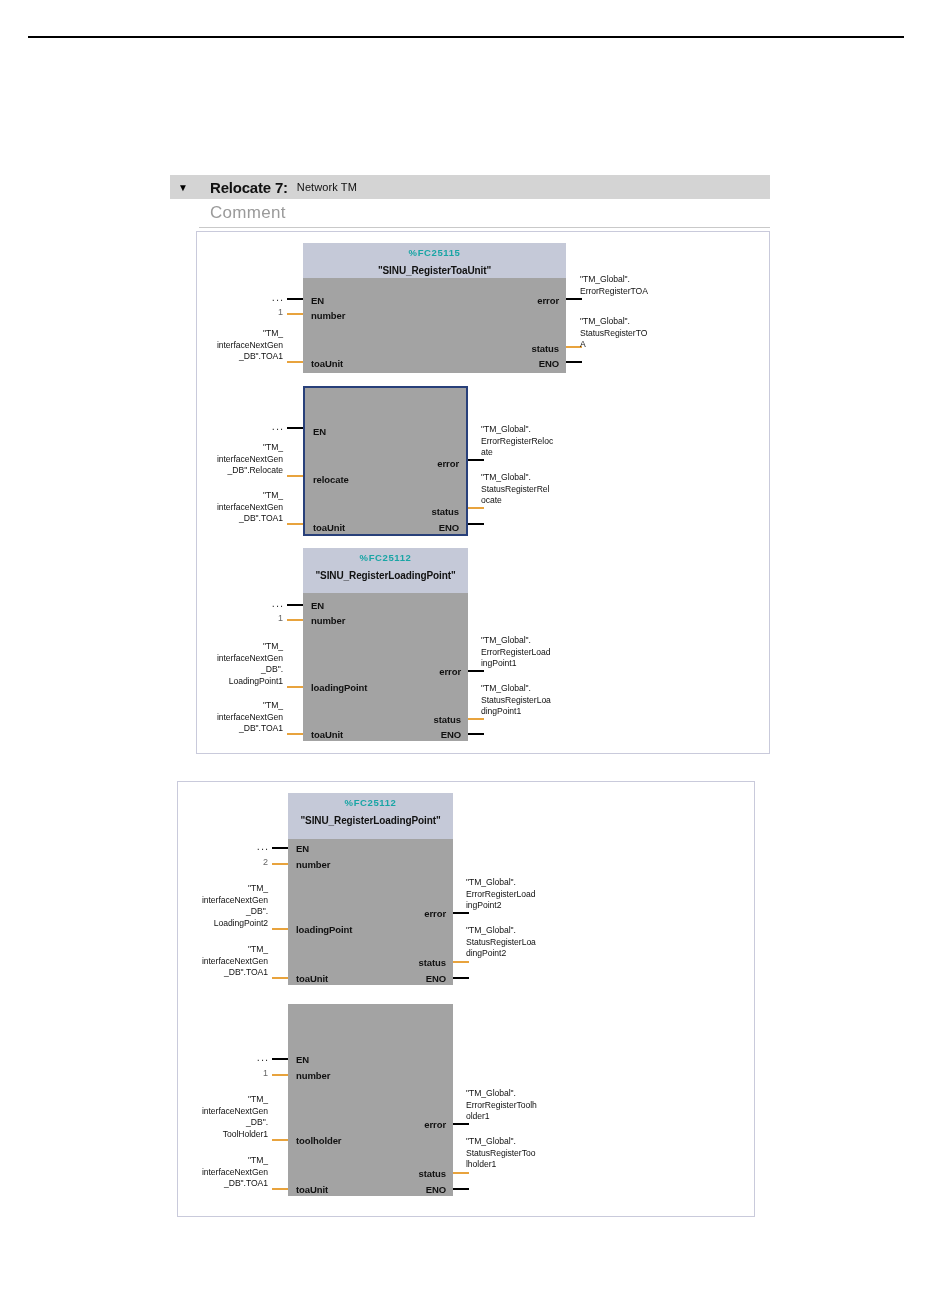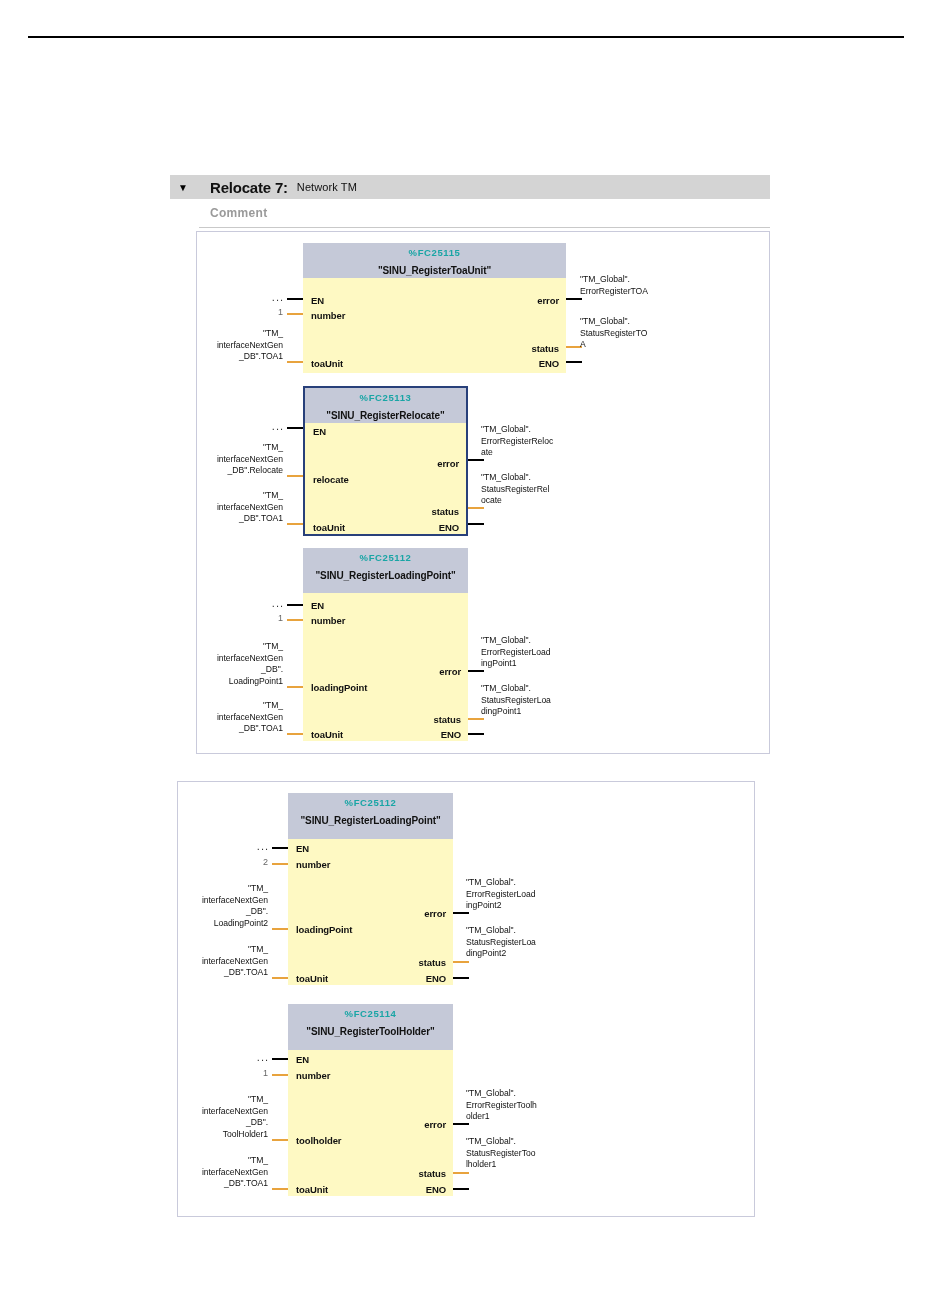--- a/index.html
+++ b/index.html
@@ -21,29 +21,29 @@
     font-size:10px;color:#000;
   }
   .net-title{font-size:15px;font-weight:bold;color:#111;letter-spacing:-.2px;padding-left:14px;}
   .net-subtitle{font-size:11px;color:#111;padding-left:9px;letter-spacing:.1px;}
 
   .net-comment{
     position:absolute;left:199px;top:199px;width:571px;height:28px;
     background:#fff;display:flex;align-items:center;
     border-bottom:1px solid #c9c9c9;
   }
-  .net-comment span{font-size:12px;color:#9a9a9a;padding-left:11px;letter-spacing:.3px;font-weight:bold;}
+  .net-comment span{font-size:17px;color:#9a9a9a;padding-left:11px;letter-spacing:.3px;}
 
   
   .panel{position:absolute;background:#fff;border:1px solid #c9cadb;}
   #panel-a{left:196px;top:231px;width:572px;height:521px;}
   #panel-b{left:177px;top:781px;width:576px;height:434px;}
 
   
-  .fb{position:absolute;background:#fef9c3;}
+  .fb{position:absolute;background:#a3a3a3;}
   .fb.selected{border:2px solid #28407a;box-sizing:border-box;}
   .fb-head{background:#c5c9d8;width:100%;box-sizing:border-box;padding-top:4px;text-align:center;}
   .fb-num{font-size:9.5px;font-weight:bold;color:#19a5a5;letter-spacing:.6px;}
   .fb-name{font-size:10px;font-weight:bold;color:#111;margin-top:7px;letter-spacing:-.1px;}
 
   .pin{position:absolute;font-size:9.5px;font-weight:bold;color:#111;white-space:nowrap;letter-spacing:-.1px;}
   .pin.left{left:8px;}
   .pin.right{right:7px;text-align:right;}
 
   
@@ -103,24 +103,20 @@
 <div class="operand l" style="left:180px;top:328px;width:103px;">"TM_
 interfaceNextGen
 _DB".TOA1</div>
 <div class="operand r" style="left:580px;top:274px;width:110px;">"TM_Global".
 ErrorRegisterTOA</div>
 <div class="operand r" style="left:580px;top:316px;width:110px;">"TM_Global".
 StatusRegisterTO
 A</div>
 
 <div class="fb selected" style="left:303px;top:386px;width:165px;height:150px;">
-  <div class="fb-head" style="height:35px;">
-    <div class="fb-num">%FC25113</div>
-    <div class="fb-name">"SINU_RegisterRelocate"</div>
-  </div>
   <div class="pin left" style="top:38px;">EN</div>
   <div class="pin left" style="top:86px;">relocate</div>
   <div class="pin left" style="top:134px;">toaUnit</div>
   <div class="pin right" style="top:70px;">error</div>
   <div class="pin right" style="top:118px;">status</div>
   <div class="pin right" style="top:134px;">ENO</div>
 </div>
 <div class="wire black" style="left:287px;top:427px;width:16px;"></div>
 <div class="wire orange" style="left:287px;top:475px;width:16px;"></div>
 <div class="wire orange" style="left:287px;top:523px;width:16px;"></div>
@@ -207,24 +203,20 @@
 interfaceNextGen
 _DB".TOA1</div>
 <div class="operand r" style="left:466px;top:877px;width:112px;">"TM_Global".
 ErrorRegisterLoad
 ingPoint2</div>
 <div class="operand r" style="left:466px;top:925px;width:112px;">"TM_Global".
 StatusRegisterLoa
 dingPoint2</div>
 
 <div class="fb" style="left:288px;top:1004px;width:165px;height:192px;">
-  <div class="fb-head" style="height:46px;">
-    <div class="fb-num">%FC25114</div>
-    <div class="fb-name">"SINU_RegisterToolHolder"</div>
-  </div>
   <div class="pin left" style="top:50px;">EN</div>
   <div class="pin left" style="top:66px;">number</div>
   <div class="pin left" style="top:131px;">toolholder</div>
   <div class="pin left" style="top:180px;">toaUnit</div>
   <div class="pin right" style="top:115px;">error</div>
   <div class="pin right" style="top:164px;">status</div>
   <div class="pin right" style="top:180px;">ENO</div>
 </div>
 <div class="wire black" style="left:272px;top:1058px;width:16px;"></div>
 <div class="wire orange" style="left:272px;top:1074px;width:16px;"></div>

